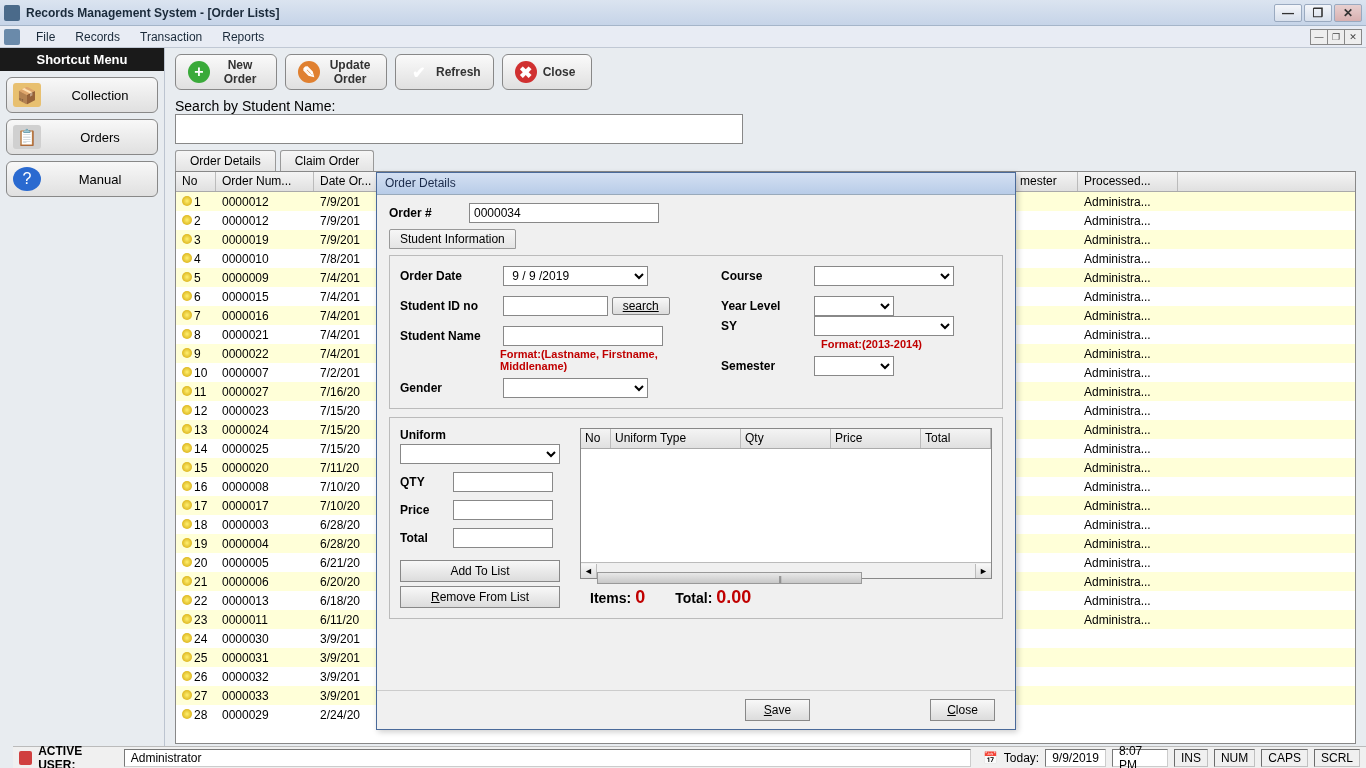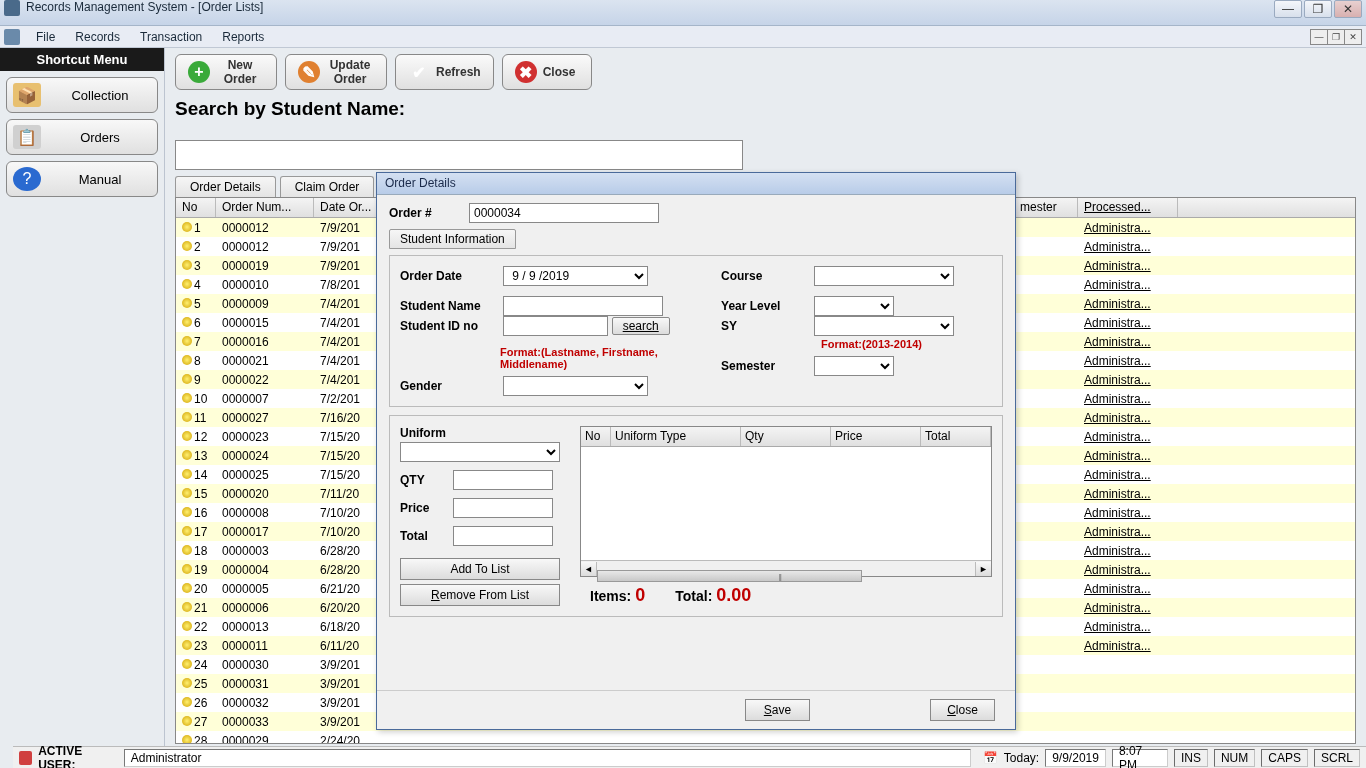--- a/index.html
+++ b/index.html
@@ -1,19 +1,19 @@
 <!DOCTYPE html>
 <html><head>
 <meta charset="utf-8">
 <style>
 * { box-sizing: border-box; margin: 0; padding: 0; font-family: "Segoe UI", Tahoma, sans-serif; font-size: 12px; }
 body { width: 1366px; height: 768px; background: #e8ecf0; overflow: hidden; position: relative; }
 
 
-.titlebar { height: 26px; background: linear-gradient(#dbe4f0, #c6d4e8); display: flex; align-items: flex-start; padding: 0 4px; border-bottom: 1px solid #a5b5c9; }
+.titlebar { height: 26px; background: linear-gradient(#dbe4f0, #c6d4e8); display: flex; align-items: center; padding: 0 4px; border-bottom: 1px solid #a5b5c9; font-weight: bold; }
 .titlebar .app-icon { width: 16px; height: 16px; background: #4a6a8a; border-radius: 2px; margin-right: 6px; }
 .titlebar .title-text { flex: 1; color: #1a2a3a; font-size: 12px; }
 .titlebar .win-btns { display: flex; gap: 2px; }
 .titlebar .win-btn { width: 28px; height: 18px; background: linear-gradient(#f4f6fa,#d8e0ec); border: 1px solid #9aaac0; border-radius: 2px; display: flex; align-items: center; justify-content: center; cursor: pointer; color: #333; }
 .titlebar .win-btn.close { background: linear-gradient(#e8d0d0,#d8b0b0); }
 
 
 .menubar { height: 22px; display: flex; align-items: center; padding: 0 4px; border-bottom: 1px solid #c0c8d4; background: #e8ecf4; }
 .menubar .menu-icon { width: 16px; height: 16px; margin-right: 6px; background: #6a8aaa; border-radius: 2px; }
 .menubar .menu-item { padding: 2px 10px; color: #1a2a3a; cursor: pointer; }
@@ -37,21 +37,21 @@
 .content { flex: 1; display: flex; flex-direction: column; overflow: hidden; }
 .toolbar { padding: 6px 10px; display: flex; gap: 8px; }
 .tb-btn { display: flex; align-items: center; gap: 6px; padding: 4px 12px; background: linear-gradient(#fafafa,#e0e0e0); border: 1px solid #888; border-radius: 6px; cursor: pointer; font-weight: bold; color: #333; height: 36px; min-width: 90px; }
 .tb-btn .tb-icon { width: 22px; height: 22px; border-radius: 50%; display:flex;align-items:center;justify-content:center; font-size:16px; color:#fff; }
 .ic-new { background: #3aaa3a; }
 .ic-upd { background: #e08030; }
 .ic-ref { color: #20a020; background:transparent; font-size:22px;}
 .ic-close { background: #d03030; }
 
 .search-area { padding: 2px 10px 6px 10px; }
-.search-area .slabel { font-weight: bold; font-size: 19px; margin-bottom: 20px; display: block; }
+.search-area .slabel { font-weight: normal; font-size: 14px; margin-bottom: 0; display: block; }
 .search-area input { width: 568px; height: 30px; border: 1px solid #888; padding: 0 6px; background:#fff; }
 
 
 .tabs-row { padding: 0 10px; display: flex; gap: 4px; }
 .tab { padding: 3px 14px; background: linear-gradient(#f6f6f6,#e4e4e4); border: 1px solid #999; border-bottom: none; border-radius: 3px 3px 0 0; cursor: pointer; }
 .grid-wrap { margin: 0 10px 2px 10px; flex: 1; border: 1px solid #888; background: #fff; overflow: hidden; position: relative; }
 .grid-head { display: flex; background: linear-gradient(#f4f4f4,#e0e0e0); border-bottom: 1px solid #aaa; height: 20px; }
 .gh { border-right: 1px solid #bbb; padding: 2px 6px; font-size: 12px; white-space: nowrap; overflow: hidden; }
 .grid-body { height: calc(100% - 20px); overflow-y: scroll; scrollbar-width: auto; scrollbar-color: #c6c6c6 #f0f0f0; }
 .grid-body::-webkit-scrollbar { width: 18px; }
@@ -59,21 +59,21 @@
 .grid-body::-webkit-scrollbar-thumb { background: linear-gradient(to right,#e4e4e4,#c6c6c6); border: 1px solid #9a9a9a; border-radius: 2px; }
 .grid-body::-webkit-scrollbar-button { height: 18px; background: linear-gradient(#fafafa,#dcdcdc); border: 1px solid #9a9a9a; }
 .gr { display: flex; height: 19px; align-items: center; }
 .gr.alt { background: #ffffd8; }
 .gc { border-right: 1px solid transparent; padding: 0 6px; white-space: nowrap; overflow: hidden; }
 .bullet { width: 10px; height: 10px; border-radius: 50%; background: radial-gradient(#fff070,#d0a000); display: inline-block; margin-right: 2px; }
 .col-no { width: 40px; }
 .col-on { width: 98px; }
 .col-do { width: 700px; }
 .col-se { width: 64px; }
-.col-pb { width: 100px; text-decoration: underline; }
+.col-pb { width: 100px; }
 
 
 .dialog { position: absolute; left: 376px; top: 172px; width: 640px; height: 558px; background: #f0f0f0; border: 1px solid #4a6a9a; box-shadow: 2px 2px 6px rgba(0,0,0,0.2); display: flex; flex-direction: column; }
 .dlg-title { height: 22px; background: linear-gradient(#d4e0f2,#b8cce8); padding: 3px 8px; color: #1a2a4a; font-size: 12px; border-bottom: 1px solid #9ab; }
 .dlg-body { flex: 1; padding: 8px 12px; overflow: hidden; }
 .fld-row { display: flex; align-items: center; margin-bottom: 6px; }
 .fld-row .flbl { width: 80px; font-weight: bold; }
 .fld-row input[type=text], .fld-row select, .dlg-body input[type=text], .dlg-body select { border: 1px solid #888; height: 20px; padding: 0 4px; background: #fff; }
 .dlg-tab { display: inline-block; padding: 2px 10px; background: linear-gradient(#f6f6f6,#e4e4e4); border: 1px solid #999; border-radius: 2px 2px 0 0; margin-bottom: 6px; }
 .si-panel { border: 1px solid #bbb; padding: 10px; background: #f0f0f0; margin-bottom: 8px; }
@@ -406,28 +406,28 @@
       <input type="text" style="width: 190px;" value="0000034">
     </div>
     <div class="dlg-tab">Student Information</div>
     <div class="si-panel">
       <div class="two-col">
         <div class="coll">
           <div style="margin-bottom:10px;">
             <span class="lblcell">Order Date</span>
             <select style="width:145px"><option>9 / 9 /2019</option></select>
           </div>
-          <div>
-            <span class="lblcell">Student Name</span>
-            <input type="text" style="width: 160px;" value="">
-          </div>
           <div style="margin-bottom:10px;">
             <span class="lblcell">Student ID no</span>
             <input type="text" style="width: 105px;" value="">
             <button class="searchbtn"><u>search</u></button>
+          </div>
+          <div>
+            <span class="lblcell">Student Name</span>
+            <input type="text" style="width: 160px;" value="">
           </div>
           <div class="hint">Format:(Lastname, Firstname, Middlename)</div>
           <div style="margin-top:6px;">
             <span class="lblcell">Gender</span>
             <select style="width:145px"><option></option></select>
           </div>
         </div>
         <div class="colr">
           <div style="margin-bottom:10px;">
             <span class="lblcell" style="width:90px">Course</span>

